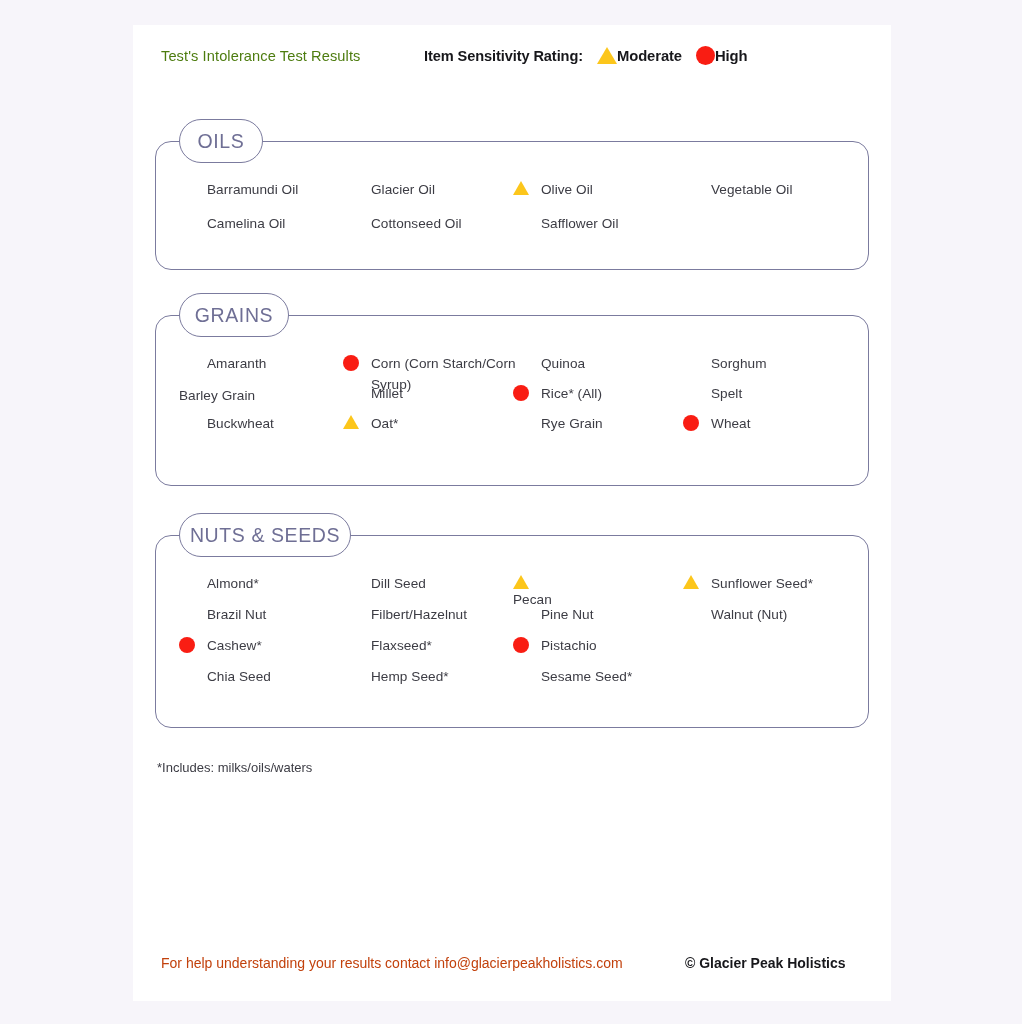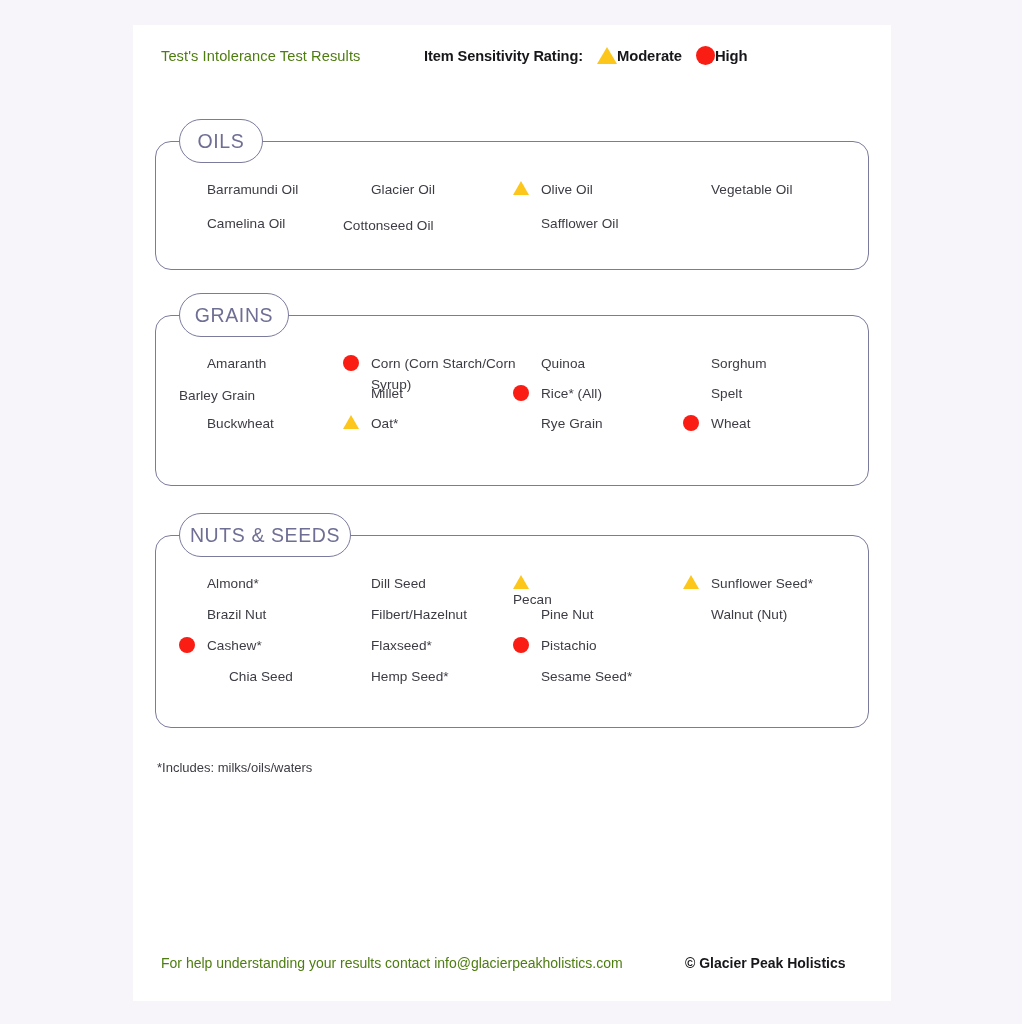--- a/index.html
+++ b/index.html
@@ -182,21 +182,21 @@
     left: 0;
     top: 920px;
     width: 758px;
     height: 40px;
   }
   .footer-contact {
     position: absolute;
     left: 28px;
     top: 10px;
     font-size: 14px;
-    color: #4d7c0f;
+    color: #c2410c;
     white-space: nowrap;
   }
   .footer-copyright {
     position: absolute;
     left: 552px;
     top: 10px;
     font-size: 14px;
     font-weight: bold;
     color: #17171b;
     white-space: nowrap;
@@ -239,21 +239,21 @@
               <span class="item-label">Barramundi Oil</span>
             </div>
             <div class="item" style="left: 24px; top: 72px; width: 175px;">
               <span class="marker-slot"></span>
               <span class="item-label">Camelina Oil</span>
             </div>
             <div class="item" style="left: 188px; top: 38px; width: 175px;">
               <span class="marker-slot"></span>
               <span class="item-label">Glacier Oil</span>
             </div>
-            <div class="item" style="left: 188px; top: 72px; width: 175px; flex-direction: column;">
+            <div class="item" style="left: 188px; top: 72px; width: 175px;">
               <span class="marker-slot"></span>
               <span class="item-label">Cottonseed Oil</span>
             </div>
             <div class="item" style="left: 358px; top: 38px; width: 175px;">
               <span class="marker-slot">
                 <span class="mk-tri sm"></span>
               </span>
               <span class="item-label">Olive Oil</span>
             </div>
             <div class="item" style="left: 358px; top: 72px; width: 175px;">
@@ -345,21 +345,21 @@
             <div class="item" style="left: 24px; top: 69px; width: 175px;">
               <span class="marker-slot"></span>
               <span class="item-label">Brazil Nut</span>
             </div>
             <div class="item" style="left: 24px; top: 100px; width: 175px;">
               <span class="marker-slot">
                 <span class="mk-dot sm"></span>
               </span>
               <span class="item-label">Cashew*</span>
             </div>
-            <div class="item" style="left: 24px; top: 131px; width: 175px; gap: 22px;">
+            <div class="item" style="left: 24px; top: 131px; width: 175px;">
               <span class="marker-slot"></span>
               <span class="item-label">Chia Seed</span>
             </div>
             <div class="item" style="left: 188px; top: 38px; width: 175px;">
               <span class="marker-slot"></span>
               <span class="item-label">Dill Seed</span>
             </div>
             <div class="item" style="left: 188px; top: 69px; width: 175px;">
               <span class="marker-slot"></span>
               <span class="item-label">Filbert/Hazelnut</span>

